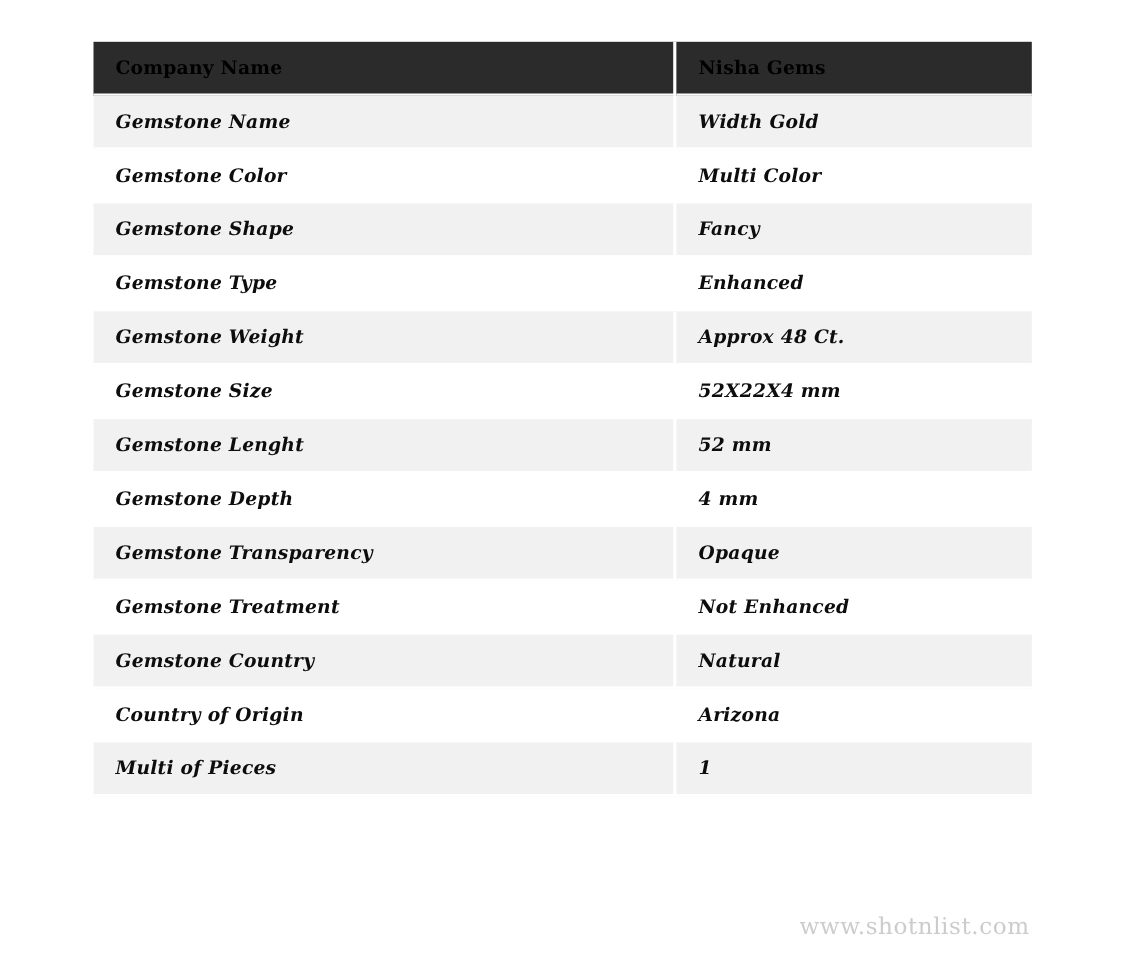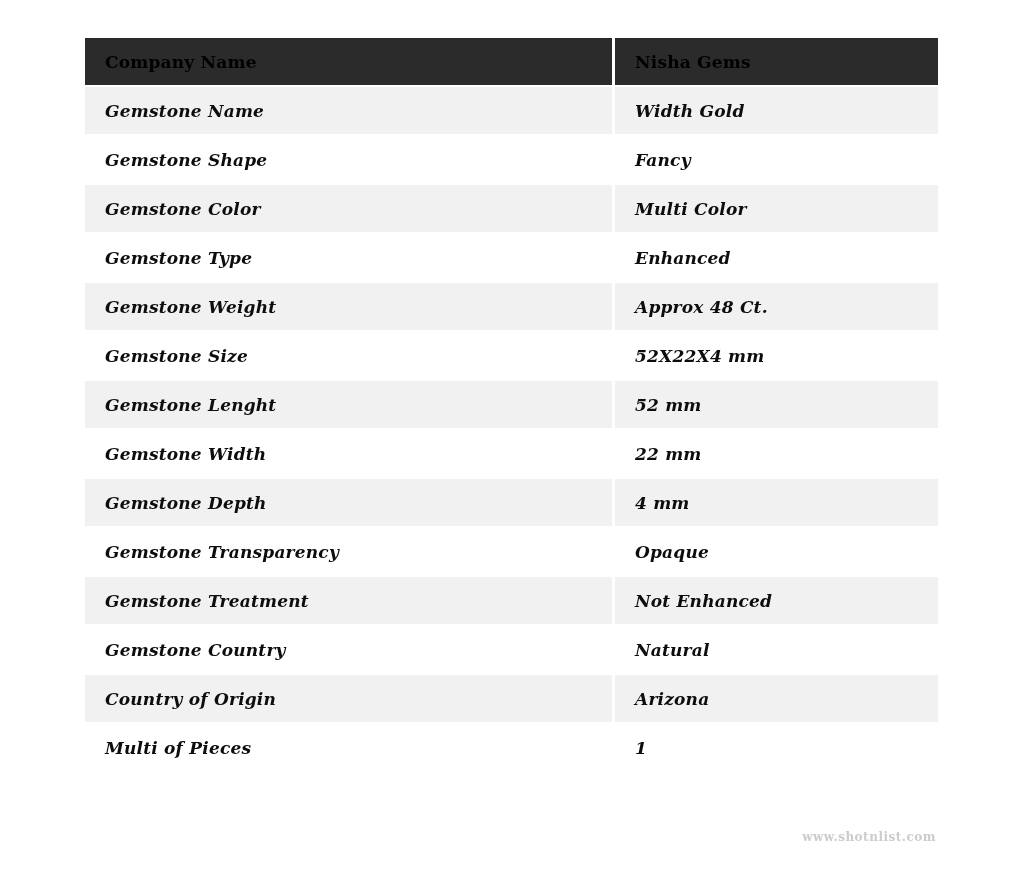--- a/index.html
+++ b/index.html
@@ -60,22 +60,22 @@
   .gem-table tbody td {
     color: var(--body-text);
     font-style: italic;
   }
   .gem-table tbody tr:nth-child(odd) td { background: var(--row-alt-bg); }
   .gem-table tbody tr:nth-child(even) td { background: var(--row-bg); }
   .watermark {
     position: absolute;
     top: 830px;
     right: 88px;
-    font-size: 12px;
-    font-weight: 700;
+    font-size: 21px;
+    font-weight: 400;
     letter-spacing: 0.5px;
     color: var(--watermark);
   }
 </style>
 </head>
 <body>
 
 <div class="page">
 
   <table class="gem-table">
@@ -88,46 +88,42 @@
         <th>Company Name</th>
         <th>Nisha Gems</th>
       </tr>
     </thead>
     <tbody id="table-body">
         <tr>
           <td>Gemstone Name</td>
           <td>Width Gold</td>
         </tr>
         <tr>
+          <td>Gemstone Color</td>
+          <td>Multi Color</td>
+        </tr>
+        <tr>
           <td>Gemstone Shape</td>
           <td>Fancy</td>
-        </tr>
-        <tr>
-          <td>Gemstone Color</td>
-          <td>Multi Color</td>
         </tr>
         <tr>
           <td>Gemstone Type</td>
           <td>Enhanced</td>
         </tr>
         <tr>
           <td>Gemstone Weight</td>
           <td>Approx 48 Ct.</td>
         </tr>
         <tr>
           <td>Gemstone Size</td>
           <td>52X22X4 mm</td>
         </tr>
         <tr>
           <td>Gemstone Lenght</td>
           <td>52 mm</td>
-        </tr>
-        <tr>
-          <td>Gemstone Width</td>
-          <td>22 mm</td>
         </tr>
         <tr>
           <td>Gemstone Depth</td>
           <td>4 mm</td>
         </tr>
         <tr>
           <td>Gemstone Transparency</td>
           <td>Opaque</td>
         </tr>
         <tr>

